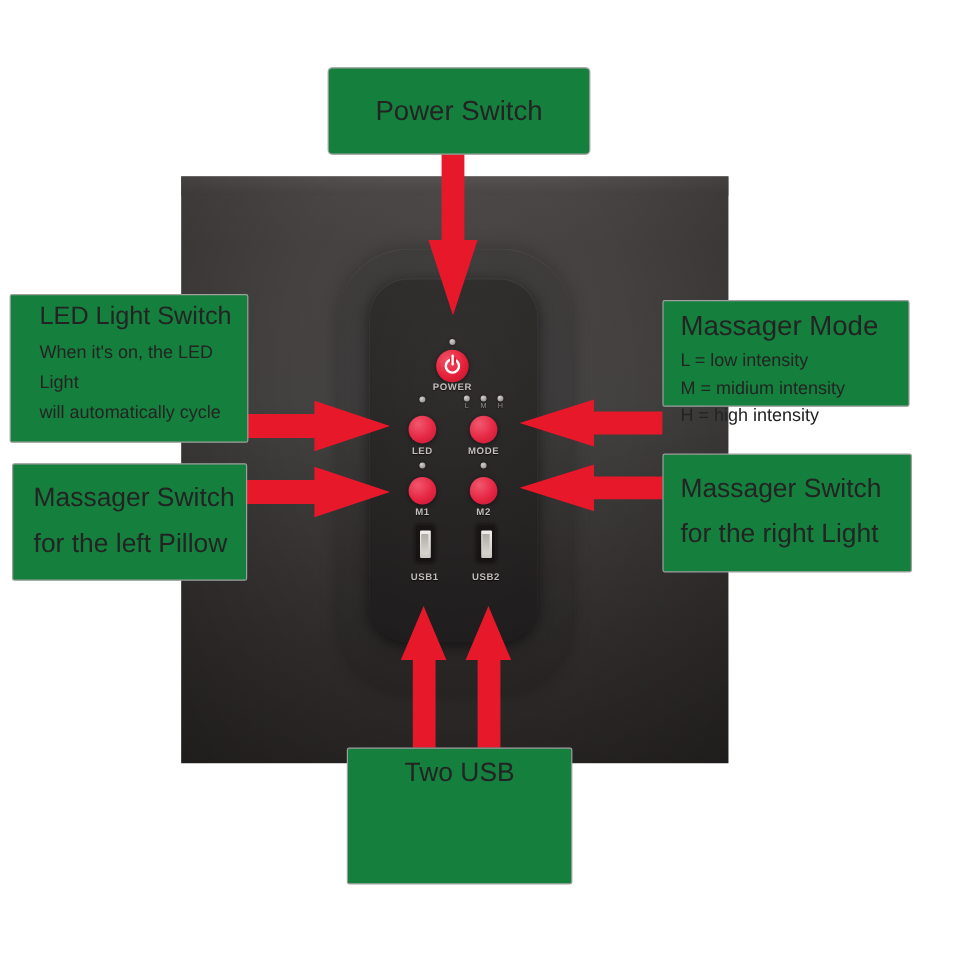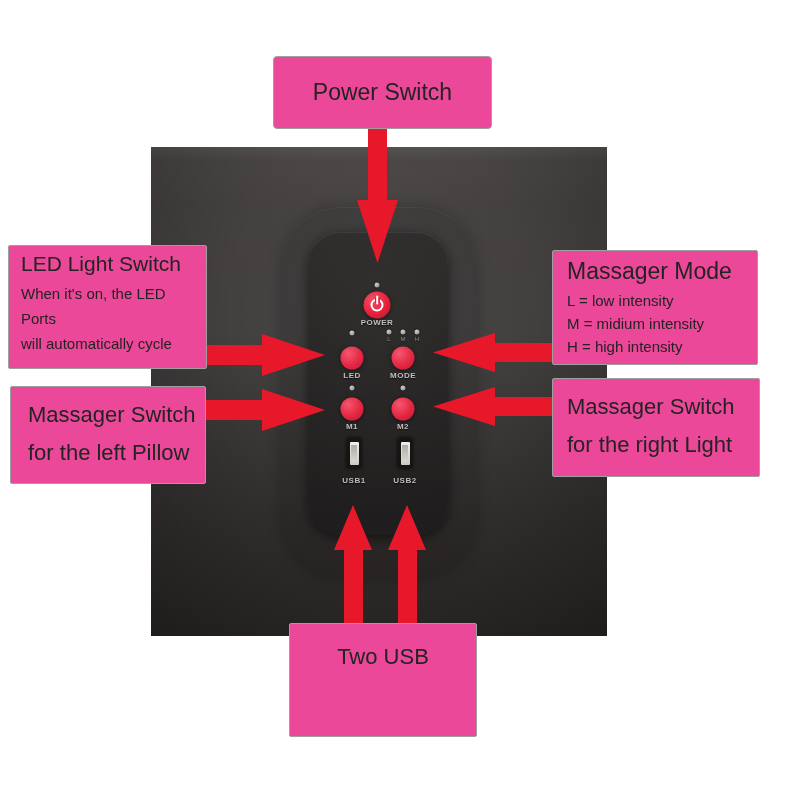--- a/index.html
+++ b/index.html
@@ -78,37 +78,37 @@
   }
   .usb-inner::after {
     content:''; position:absolute; left:1.5px; top:3px; width:6px; height:17px;
     background:linear-gradient(180deg,#aeaaa5,#d9d6d1);
   }
   
   #arrows { position:absolute; left:0; top:0; width:800px; height:800px; pointer-events:none; }
   #arrows polygon { fill:var(--arrow-red); }
   
   .box {
-    position:absolute; background:#ec4899; border:1px solid var(--box-border);
+    position:absolute; background:#15803d; border:1px solid var(--box-border);
     color:var(--box-text); box-sizing:border-box; border-radius:2px;
   }
   #box-power {
     left:273px; top:56px; width:219px; height:73px;
     display:flex; align-items:center; justify-content:center;
     font-size:23px; border-radius:4px;
   }
-  #box-led { left:8px; top:245px; width:199px; height:124px; padding:6px 4px 0 12px; }
+  #box-led { left:8px; top:245px; width:199px; height:124px; padding:6px 4px 0 24px; }
   #box-led .box-title { font-size:21px; }
   #box-led .desc { font-size:15px; line-height:25px; margin-top:5px; }
-  #box-mode { left:552px; top:250px; width:206px; height:115px; padding:7px 4px 0 14px; }
+  #box-mode { left:552px; top:250px; width:206px; height:89px; padding:7px 4px 0 14px; }
   #box-mode .box-title { font-size:23px; }
   #box-mode .desc { font-size:15px; line-height:23px; margin-top:4px; }
   #box-left { left:10px; top:386px; width:196px; height:98px; padding:9px 0 0 17px; font-size:22px; line-height:38px; }
   #box-right { left:552px; top:378px; width:208px; height:99px; padding:9px 0 0 14px; font-size:22px; line-height:38px; }
-  #box-usb { left:289px; top:623px; width:188px; height:114px; padding-top:15px; text-align:center; font-size:22px; line-height:36px; }
+  #box-usb { left:289px; top:623px; width:188px; height:114px; padding-top:2px; text-align:center; font-size:22px; line-height:36px; }
 </style>
 </head>
 <body>
 
 <div id="stage">
 
   <div id="photo">
     <div id="photo-recess"></div>
 
     <div id="pad">
@@ -164,21 +164,21 @@
     <polygon points="388,550 407,505 426,550 417,550 417,623 398,623 398,550"></polygon>
   </svg>
 
   <div class="box" id="box-power">
     <span>Power Switch</span>
   </div>
 
   <div class="box" id="box-led">
     <div class="box-title">LED Light Switch</div>
     <div class="desc">
-      <div>When it's on, the LED Ports</div>
+      <div>When it's on, the LED Light</div>
       <div>will automatically cycle</div>
     </div>
   </div>
 
   <div class="box" id="box-mode">
     <div class="box-title">Massager Mode</div>
     <div class="desc">
       <div>L = low intensity</div>
       <div>M = midium intensity</div>
       <div>H = high intensity</div>

